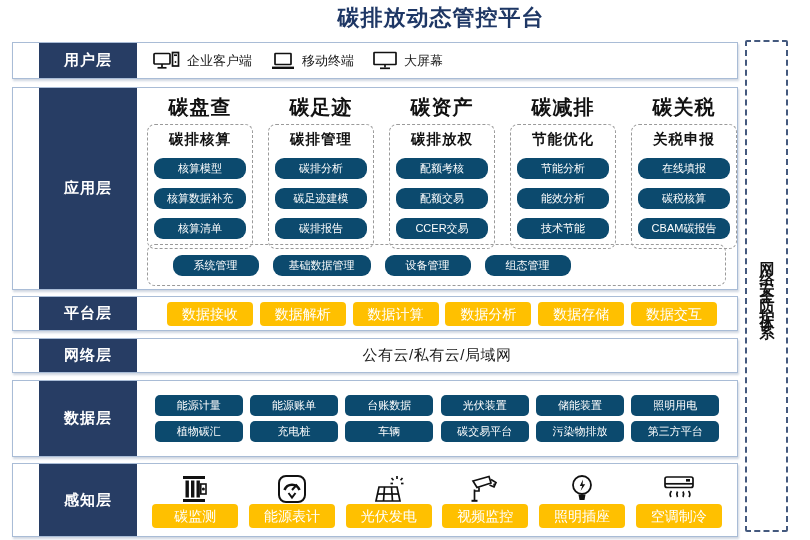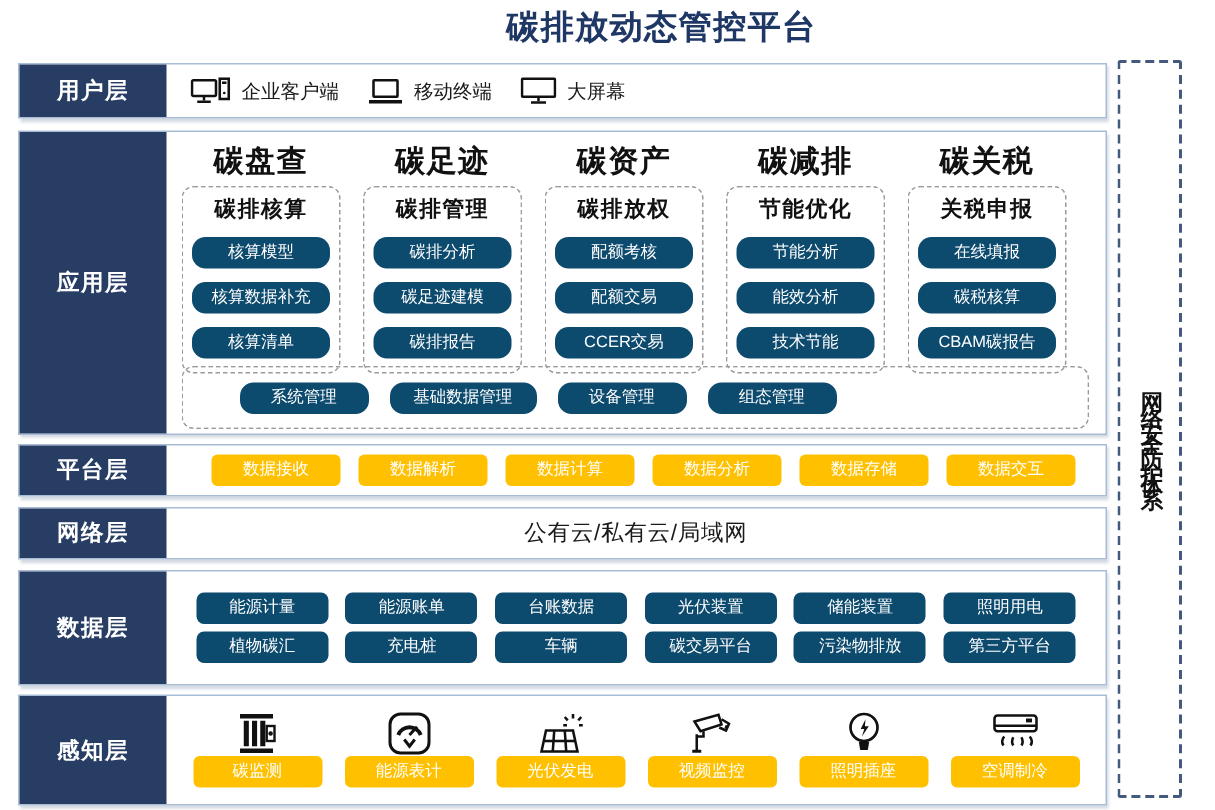--- a/index.html
+++ b/index.html
@@ -17,21 +17,21 @@
   }
 
   .row {
     position:absolute; left:12px; width:726px;
     border:1.5px solid #A9BCD6; background:#fff;
     display:flex; box-shadow:1px 2px 2px rgba(120,140,170,0.35);
   }
   .layer-label {
     width:98px; flex:0 0 98px; background:#273D64; color:#fff;
     font-size:15px; font-weight:bold; display:flex;
-    align-items:center; justify-content:center; letter-spacing:1px;
+    align-items:center; justify-content:center; letter-spacing:1px;margin-left:26px;
   }
   .content { flex:1; position:relative; }
 
   
   .user-content { display:flex; align-items:center; padding-left:16px; gap:19px; }
   .user-item { display:flex; align-items:center; gap:7px; font-size:13px; color:#1a1a1a; }
   .uicon { display:flex; align-items:center; }
 
   
   .app-cols { position:absolute; top:6px; left:10px; display:flex; gap:15px; }
@@ -51,21 +51,21 @@
     position:absolute; left:10px; right:11px; top:156px; height:42px;
     border:1.2px dashed #9a9a9a; border-radius:8px;
     display:flex; align-items:center; justify-content:center; gap:14px;
     padding-right:130px;
   }
   .manage-btn { width:auto; min-width:86px; padding:5px 16px; }
 
   
   .plat-content { display:flex; align-items:center; justify-content:space-between; padding:0 20px 0 30px; }
   .ybtn {
-    background:#FFC000; color:#fff; font-size:11px; line-height:1;
+    background:#FFC000; color:#fff; font-size:14px; line-height:1;
     border-radius:4px; padding:5px 4px; width:86px; text-align:center; white-space:nowrap;
   }
 
   
   .net-content { display:flex; align-items:center; justify-content:center;
     font-size:15px; color:#1a1a1a; letter-spacing:0.5px; }
 
   
   .data-grid {
     position:absolute; inset:0; display:grid;

